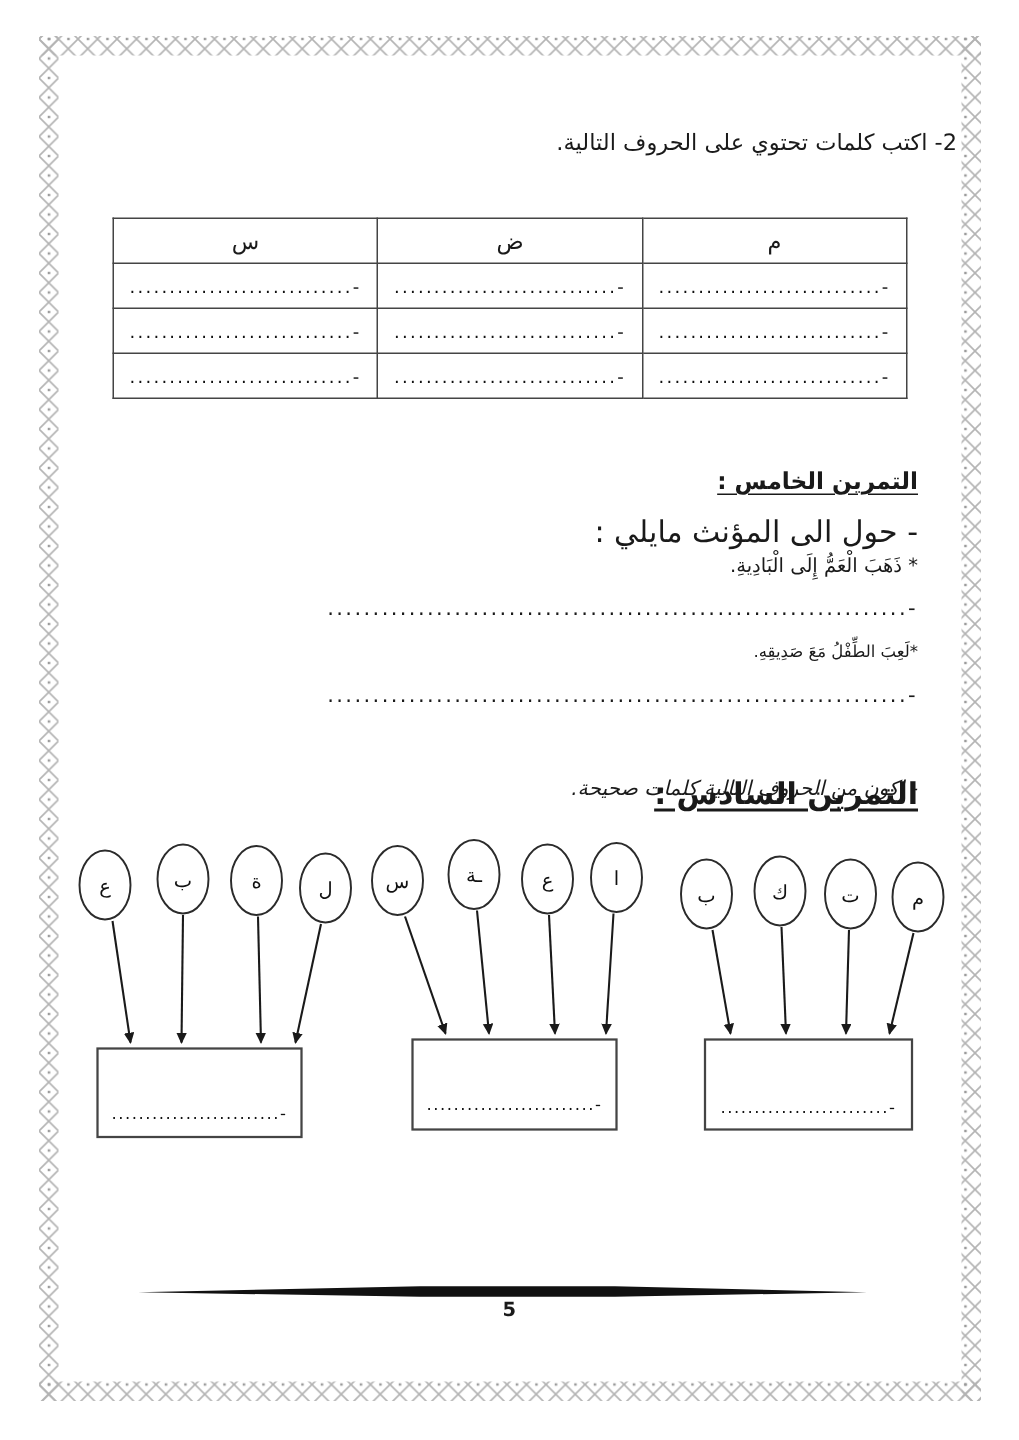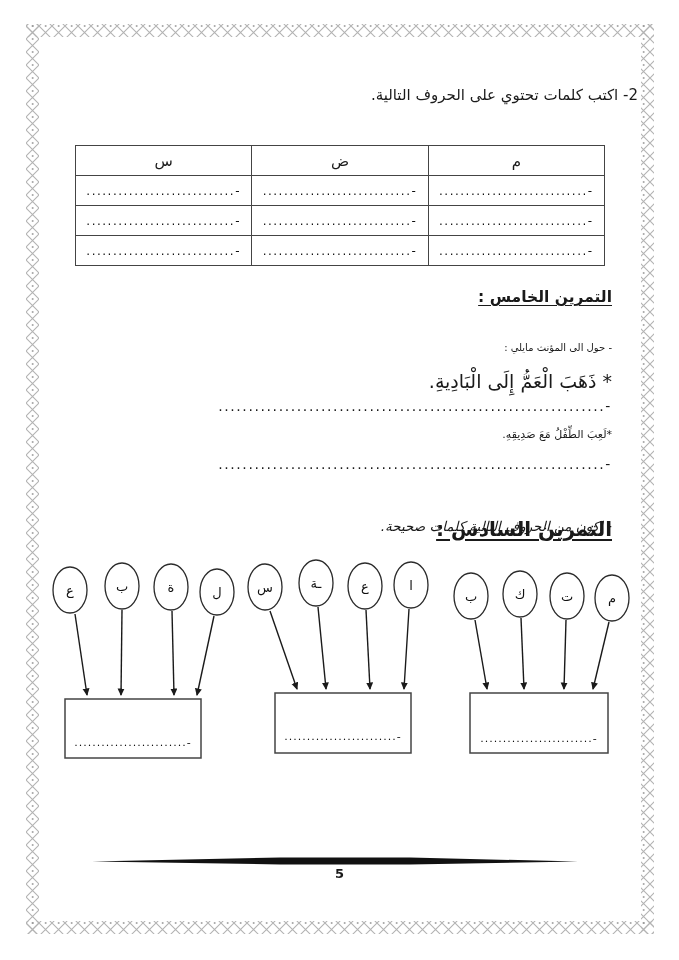--- a/index.html
+++ b/index.html
@@ -7,23 +7,23 @@
        font-family:"DejaVu Sans",sans-serif;color:#1a1a1a;}
   .abs{position:absolute;}
   .rtl{direction:rtl;text-align:left;}
   .title{top:86px;right:41px;font-size:15px;}
   
   .lt{position:absolute;top:145px;left:75px;width:530px;border-collapse:collapse;table-layout:fixed;}
   .lt th,.lt td{border:1.4px solid #444;height:29px;text-align:center;vertical-align:middle;
        font-weight:normal;font-size:15px;padding:0;}
   .lt td{font-size:12px;letter-spacing:1.5px;color:#111;direction:rtl;}
   
-  .h5x{top:288px;right:67px;font-size:15.5px;font-weight:bold;text-decoration:underline;text-underline-offset:3px;}
-  .in5{top:342px;right:67px;font-size:10px;}
-  .s1{top:370px;right:67px;font-size:19px;}
+  .h5x{top:312px;right:67px;font-size:15.5px;font-weight:bold;text-decoration:underline;text-underline-offset:3px;}
+  .in5{top:342px;right:67px;font-size:20px;}
+  .s1{top:370px;right:67px;font-size:13px;}
   .dl1{top:398px;right:67px;font-size:14px;letter-spacing:1.6px;}
   .s2{top:428px;right:67px;font-size:11px;}
   .dl2{top:456px;right:67px;font-size:14px;letter-spacing:1.6px;}
   
   .h6x{top:489px;right:67px;font-size:20px;font-weight:bold;text-decoration:underline;text-underline-offset:3px;margin-top:28px;}
   .in6{top:518px;right:67px;font-size:13.5px;font-style:italic;}
   .diagram{top:545px;left:30px;}
   .foot{top:853px;left:0px;}
   .pagenum{top:866px;left:0;right:0;text-align:center;font-size:13px;font-weight:bold;}
   svg text{font-family:"DejaVu Sans",sans-serif;}

